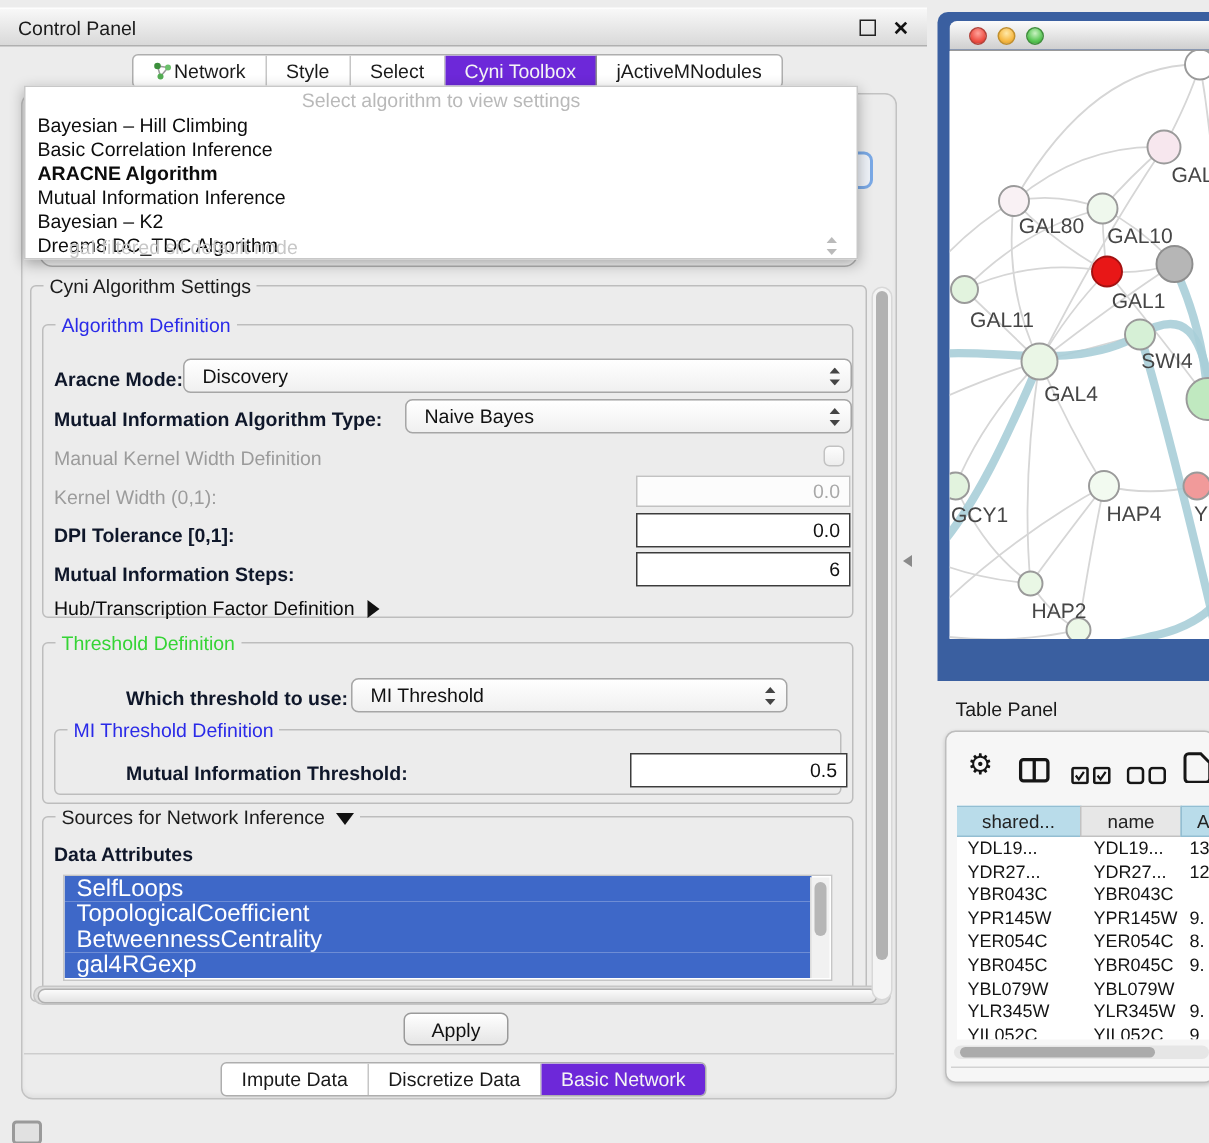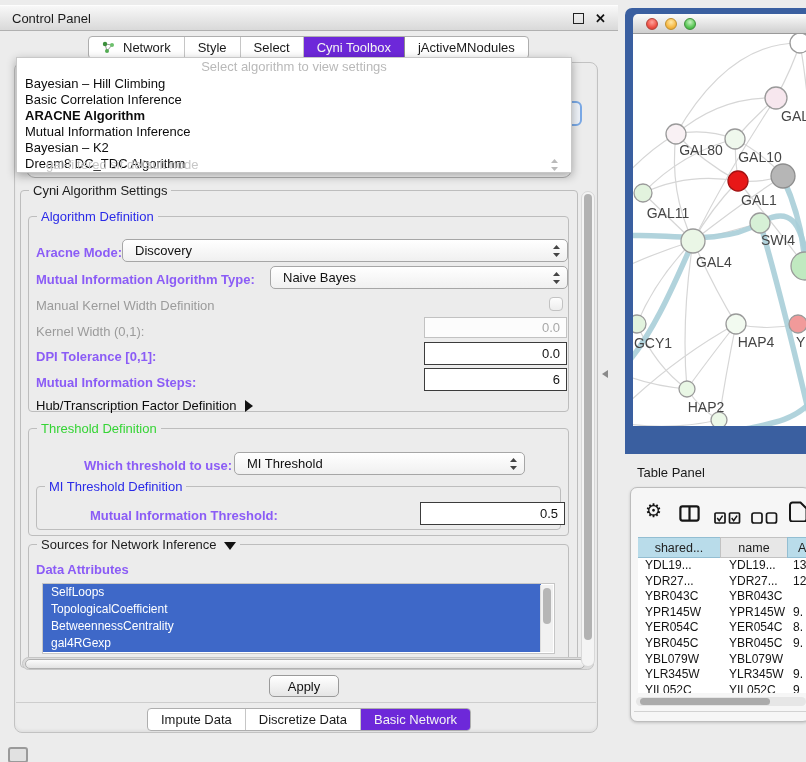--- a/index.html
+++ b/index.html
@@ -12,21 +12,21 @@
     border-bottom:1px solid #b0b0b0;display:flex;align-items:center;padding:0 12px;
     box-sizing:border-box;font-size:13px;color:#1a1a1a;}
   .win-btns{margin-left:auto;display:flex;gap:11px;align-items:center;}
   .float-btn{width:9px;height:9px;border:1.6px solid #222;background:transparent;}
   .close-btn{font-size:13px;font-weight:700;color:#111;line-height:1;}
 
   .tabbar{position:absolute;height:21px;display:flex;background:#fff;
     border:1px solid #aeaeae;border-radius:4px;overflow:hidden;}
   #cp-tabs{left:88px;top:36px;}
   #bottom-tabs{left:147px;top:708px;}
-  .cp-tab{display:flex;align-items:center;gap:8px;padding:0 13px;font-size:13px;
+  .cp-tab{display:flex;align-items:center;gap:1px;padding:0 13px;font-size:13px;
     color:#1a1a1a;border-right:1px solid #c6c6c6;white-space:nowrap;cursor:default;}
   .cp-tab:last-child{border-right:none;}
   .cp-tab.selected{background:#6d28d9;color:#f4f4f4;border-right-color:#8f8f8f;}
 
   .cp-panel{position:absolute;left:14px;top:62px;width:584px;height:671px;background:#ececec;
     border:1px solid #c2c2c2;border-radius:8px;box-sizing:border-box;
     box-shadow:inset 0 -2px 3px rgba(0,0,0,.05);}
   .cp-footerline{position:absolute;left:16px;top:702px;width:580px;height:1px;background:#cdcdcd;}
 
   
@@ -49,30 +49,30 @@
   .grp-legend{position:absolute;top:-8px;left:8px;background:#ececec;padding:0 4px;
     font-size:13px;color:#1c1c1c;white-space:nowrap;}
   .legend-blue{color:#2a2ae8;}
   .legend-green{color:#35d435;}
   #grp-settings{left:20px;top:190px;width:558px;height:478px;}
   #grp-algdef{left:28px;top:216px;width:541px;height:196px;}
   #grp-threshold{left:28px;top:428px;width:541px;height:108px;}
   #grp-mithr{left:36px;top:486px;width:525px;height:44px;}
   #grp-sources{left:28px;top:544px;width:541px;height:122px;}
 
-  .flabel{position:absolute;font-size:13px;font-weight:700;color:#8b5cf6;white-space:nowrap;}
+  .flabel{position:absolute;font-size:13px;font-weight:700;color:#0f172a;white-space:nowrap;}
   .flabel.dis{color:#9b9b9b;font-weight:400;}
   #lbl-aracne{left:36px;top:245px;}
   #lbl-mitype{left:36px;top:272px;}
   #lbl-manual{left:36px;top:298px;}
   #lbl-kernel{left:36px;top:324px;}
   #lbl-dpi{left:36px;top:349px;text-align:right;}
   #lbl-misteps{left:36px;top:375px;}
   #lbl-which{left:84px;top:458px;}
-  #lbl-mithr{left:54px;top:508px;padding-left:36px;}
+  #lbl-mithr{left:48px;top:508px;padding-left:36px;}
   #lbl-dataattr{left:36px;top:562px;}
 
   .combo{position:absolute;height:23px;background:linear-gradient(#ffffff,#f0f0f0);
     border:1px solid #a6a6a6;border-radius:5px;display:flex;align-items:center;
     padding:0 7px 0 12px;box-sizing:border-box;font-size:13px;color:#111;}
   #cmb-aracne{left:122px;top:239px;width:446px;}
   #cmb-mitype{left:270px;top:266px;width:298px;}
   #cmb-which{left:234px;top:452px;width:291px;}
   .combo-arrows{margin-left:auto;padding-left:8px;display:flex;align-items:center;}
 
@@ -92,21 +92,21 @@
   #hub-line{position:absolute;left:36px;top:398px;font-size:13px;color:#0c0c0c;
     display:flex;align-items:center;gap:9px;}
   .tri-right{width:0;height:0;border-top:6px solid transparent;border-bottom:6px solid transparent;
     border-left:8px solid #111;}
   .tri-down{width:0;height:0;border-left:6px solid transparent;border-right:6px solid transparent;
     border-top:8px solid #111;display:inline-block;margin-left:7px;vertical-align:middle;}
 
   #attr-list{position:absolute;left:42px;top:583px;width:513px;height:71px;background:#fff;
     border:1px solid #c6c6c6;overflow:hidden;box-sizing:border-box;}
   .attr-item{height:17px;line-height:17px;padding-left:8px;margin-right:13px;
-    font-size:12px;background:#3e68c8;color:#fff;white-space:nowrap;}
+    font-size:16px;background:#3e68c8;color:#fff;white-space:nowrap;}
   #attr-scroll{position:absolute;right:1px;top:1px;width:12px;height:67px;background:#f1f1f1;
     border-left:1px solid #dcdcdc;}
   #attr-thumb{position:absolute;right:2px;top:3px;width:8px;height:36px;background:#b6b6b6;border-radius:4px;}
 
   #hscroll{position:absolute;left:22px;top:657px;width:572px;height:13px;background:#dcdcdc;
     border:1px solid #c6c6c6;border-radius:7px;box-sizing:border-box;}
   #hscroll-thumb{position:absolute;left:2px;top:1px;width:558px;height:8px;
     background:linear-gradient(#fbfbfb,#e3e3e3);border:1px solid #b0b0b0;border-radius:5px;}
   #vscroll{position:absolute;left:581px;top:191px;width:14px;height:476px;background:#f4f4f4;
     border:1px solid #d8d8d8;border-radius:7px;box-sizing:border-box;}

